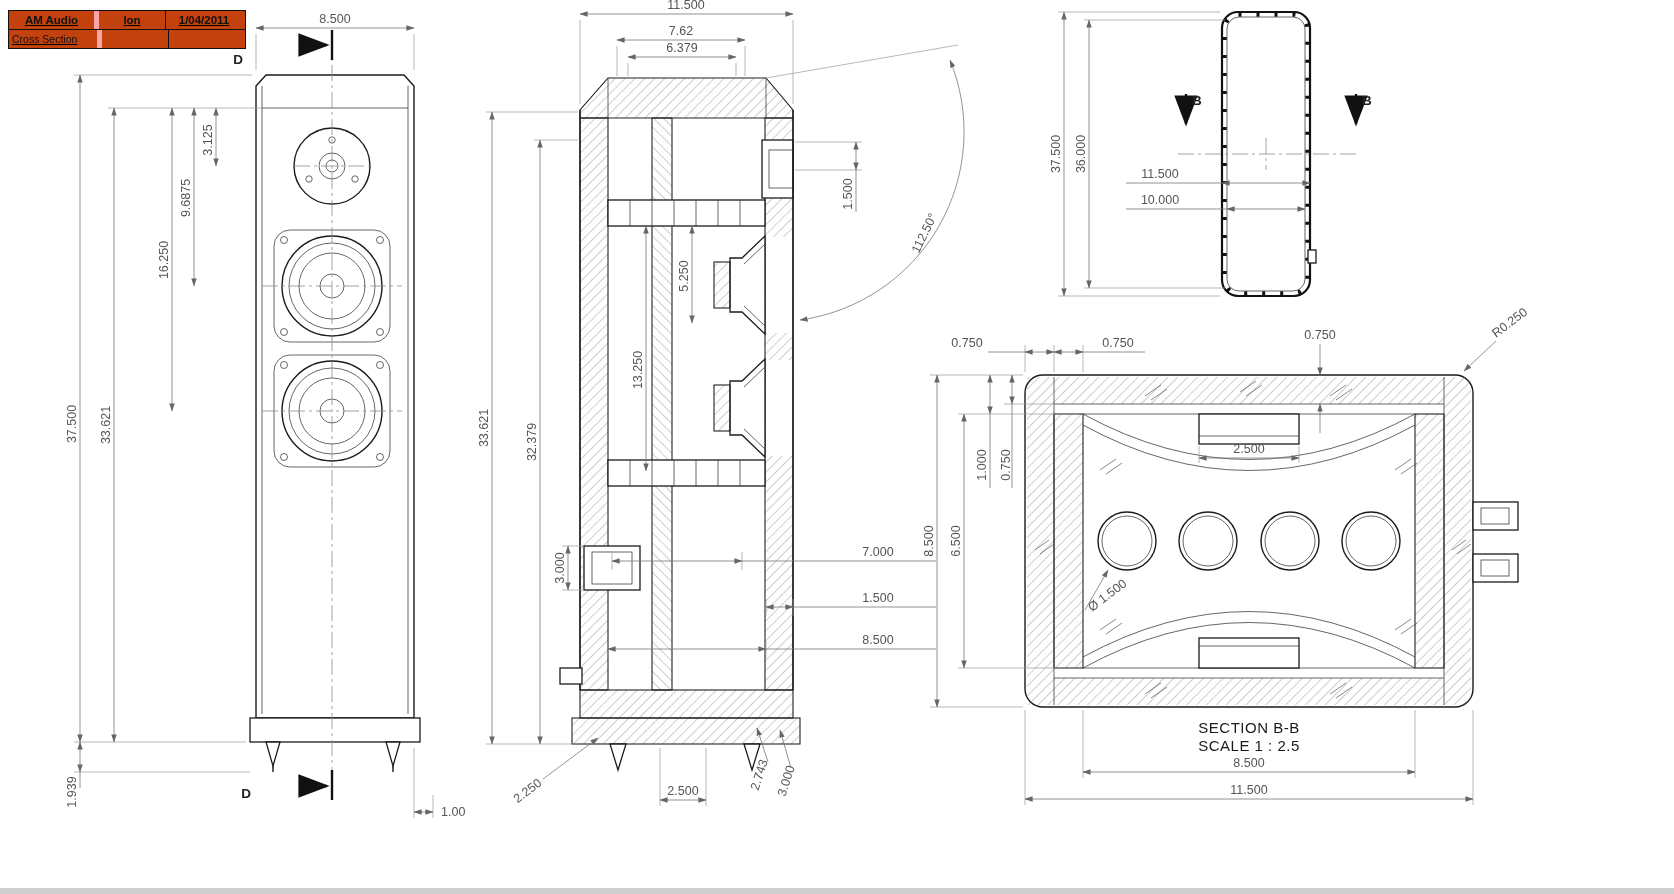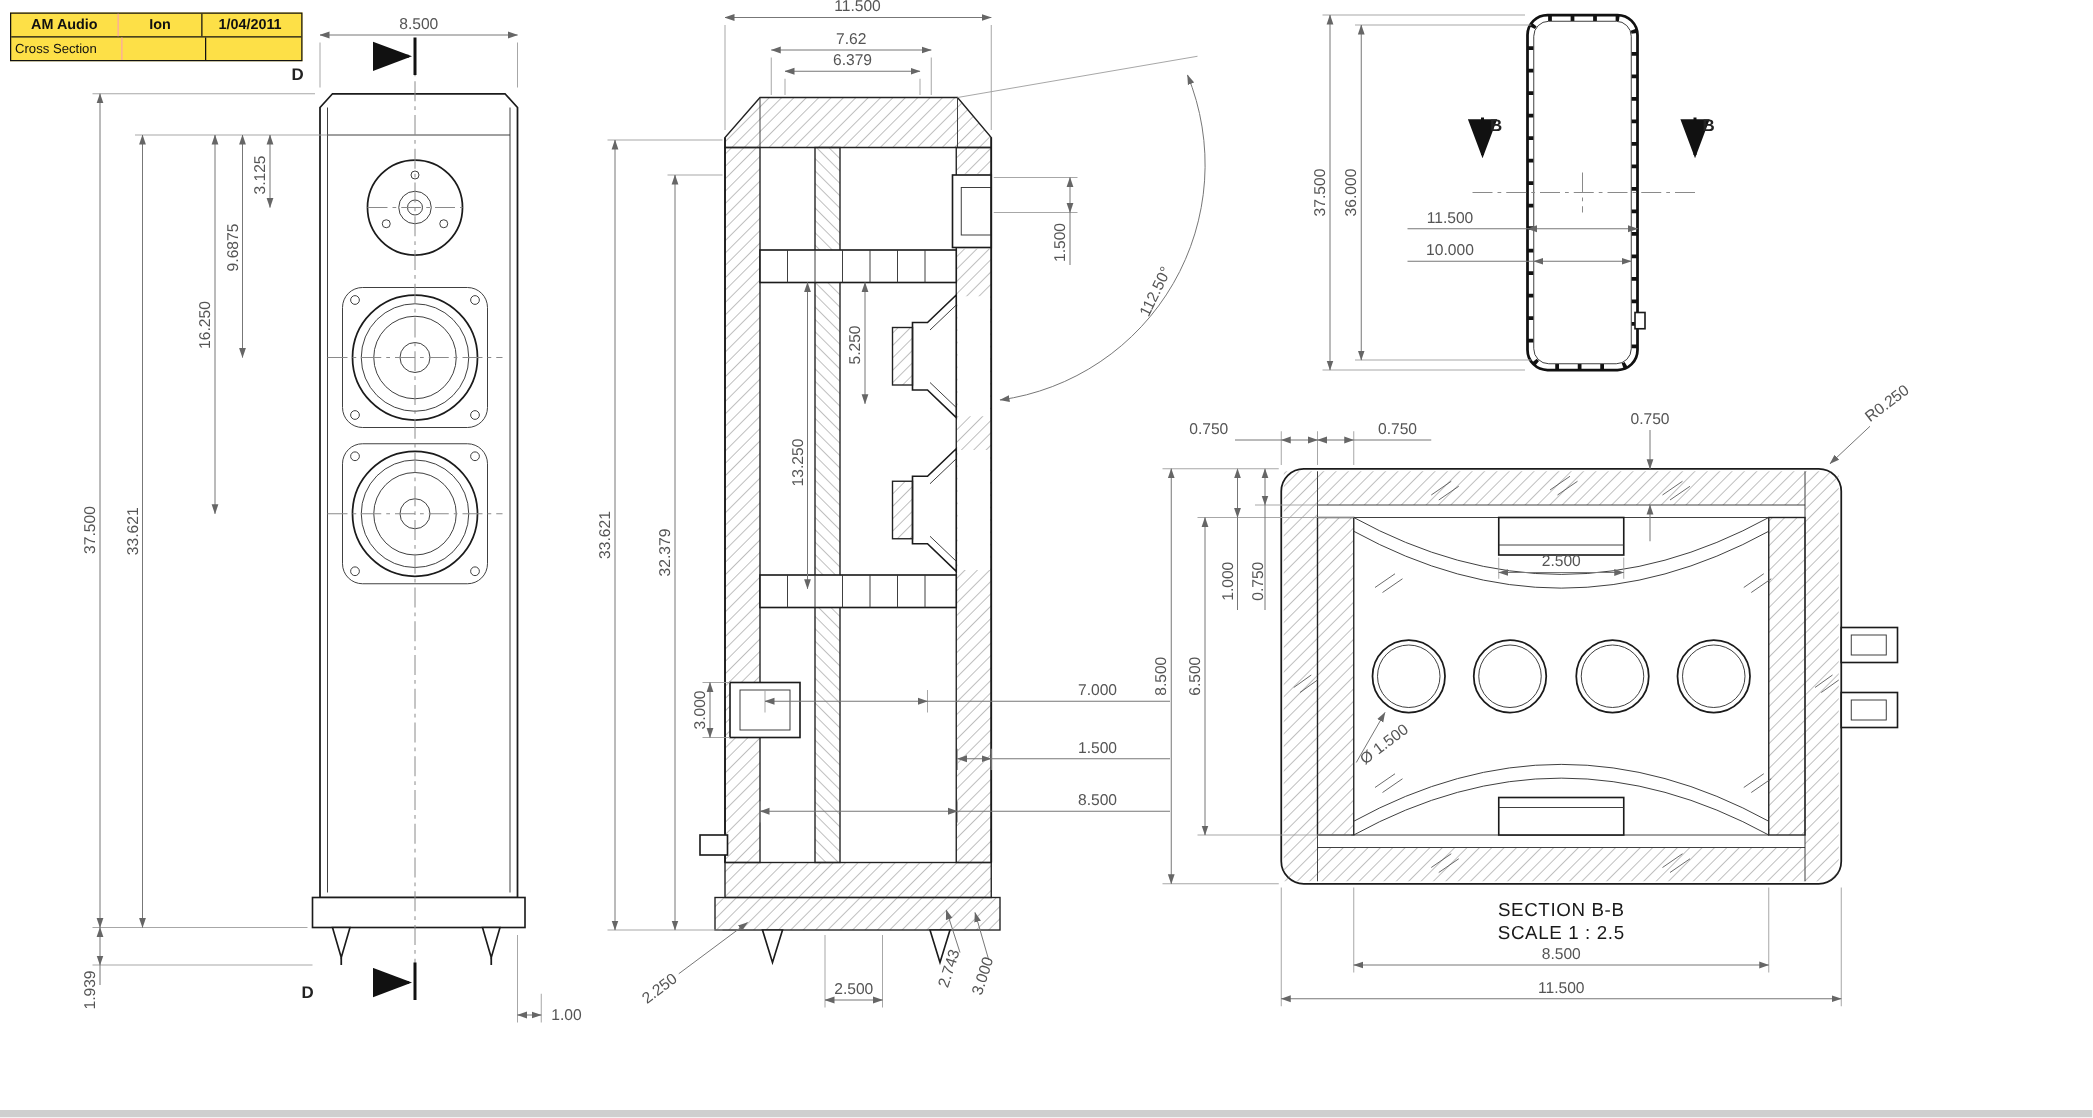--- a/index.html
+++ b/index.html
@@ -20,26 +20,26 @@
   .dl    {stroke:#777;stroke-width:0.8;fill:none;}
   .ext   {stroke:#9a9a9a;stroke-width:0.7;fill:none;}
   .grain {stroke:#555;stroke-width:0.7;fill:none;}
   .sect  {stroke:#111;stroke-width:2.4;fill:none;}
   .screws{fill:none;stroke:#111;stroke-width:4.5;stroke-dasharray:3 15;}
   .dim   {font:12.5px "Liberation Sans",sans-serif;fill:#555;}
   .blabel{font:bold 13.5px "Liberation Sans",sans-serif;fill:#222;}
   .title {font:15px "Liberation Sans",sans-serif;fill:#1a1a1a;letter-spacing:.5px;}
 
   
-  .tblock{position:absolute;left:8px;top:10px;border:1.6px solid #111;background:#fde047;}
+  .tblock{position:absolute;left:8px;top:10px;border:1.6px solid #111;background:#c2410c;text-decoration:underline;}
   .tb-row{display:flex;}
   .tb-row + .tb-row{border-top:1px solid #111;}
   .tb-cell{width:85px;height:18px;display:flex;align-items:center;justify-content:center;
            font:bold 11.5px "Liberation Sans",sans-serif;color:#111;}
-  .tb-cell:nth-child(2){width:66px;border-left:1px solid #fca5a5;border-right:1px solid #111;}
+  .tb-cell:nth-child(2){width:66px;border-left:5px solid #fca5a5;border-right:1px solid #111;}
   .tb-cell:nth-child(3){width:76px;}
   .tb-small{font:10.5px "Liberation Sans",sans-serif;justify-content:flex-start;padding-left:3px;}
 
   .bottom-strip{position:absolute;left:0;bottom:0;width:1674px;height:6px;background:#cfcfcf;}
 </style>
 </head>
 <body>
 
 <div class="canvas-wrap">
 <svg width="1674" height="894" viewBox="0 0 1674 894" xmlns="http://www.w3.org/2000/svg">

